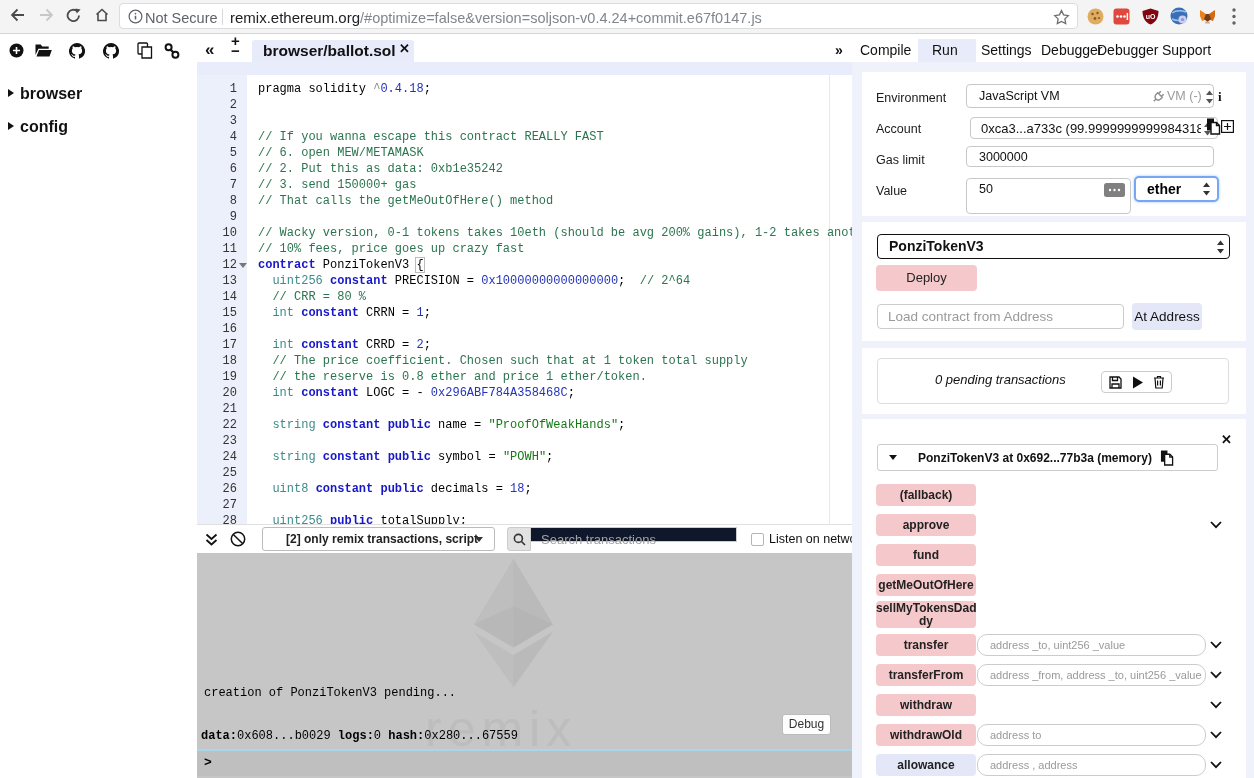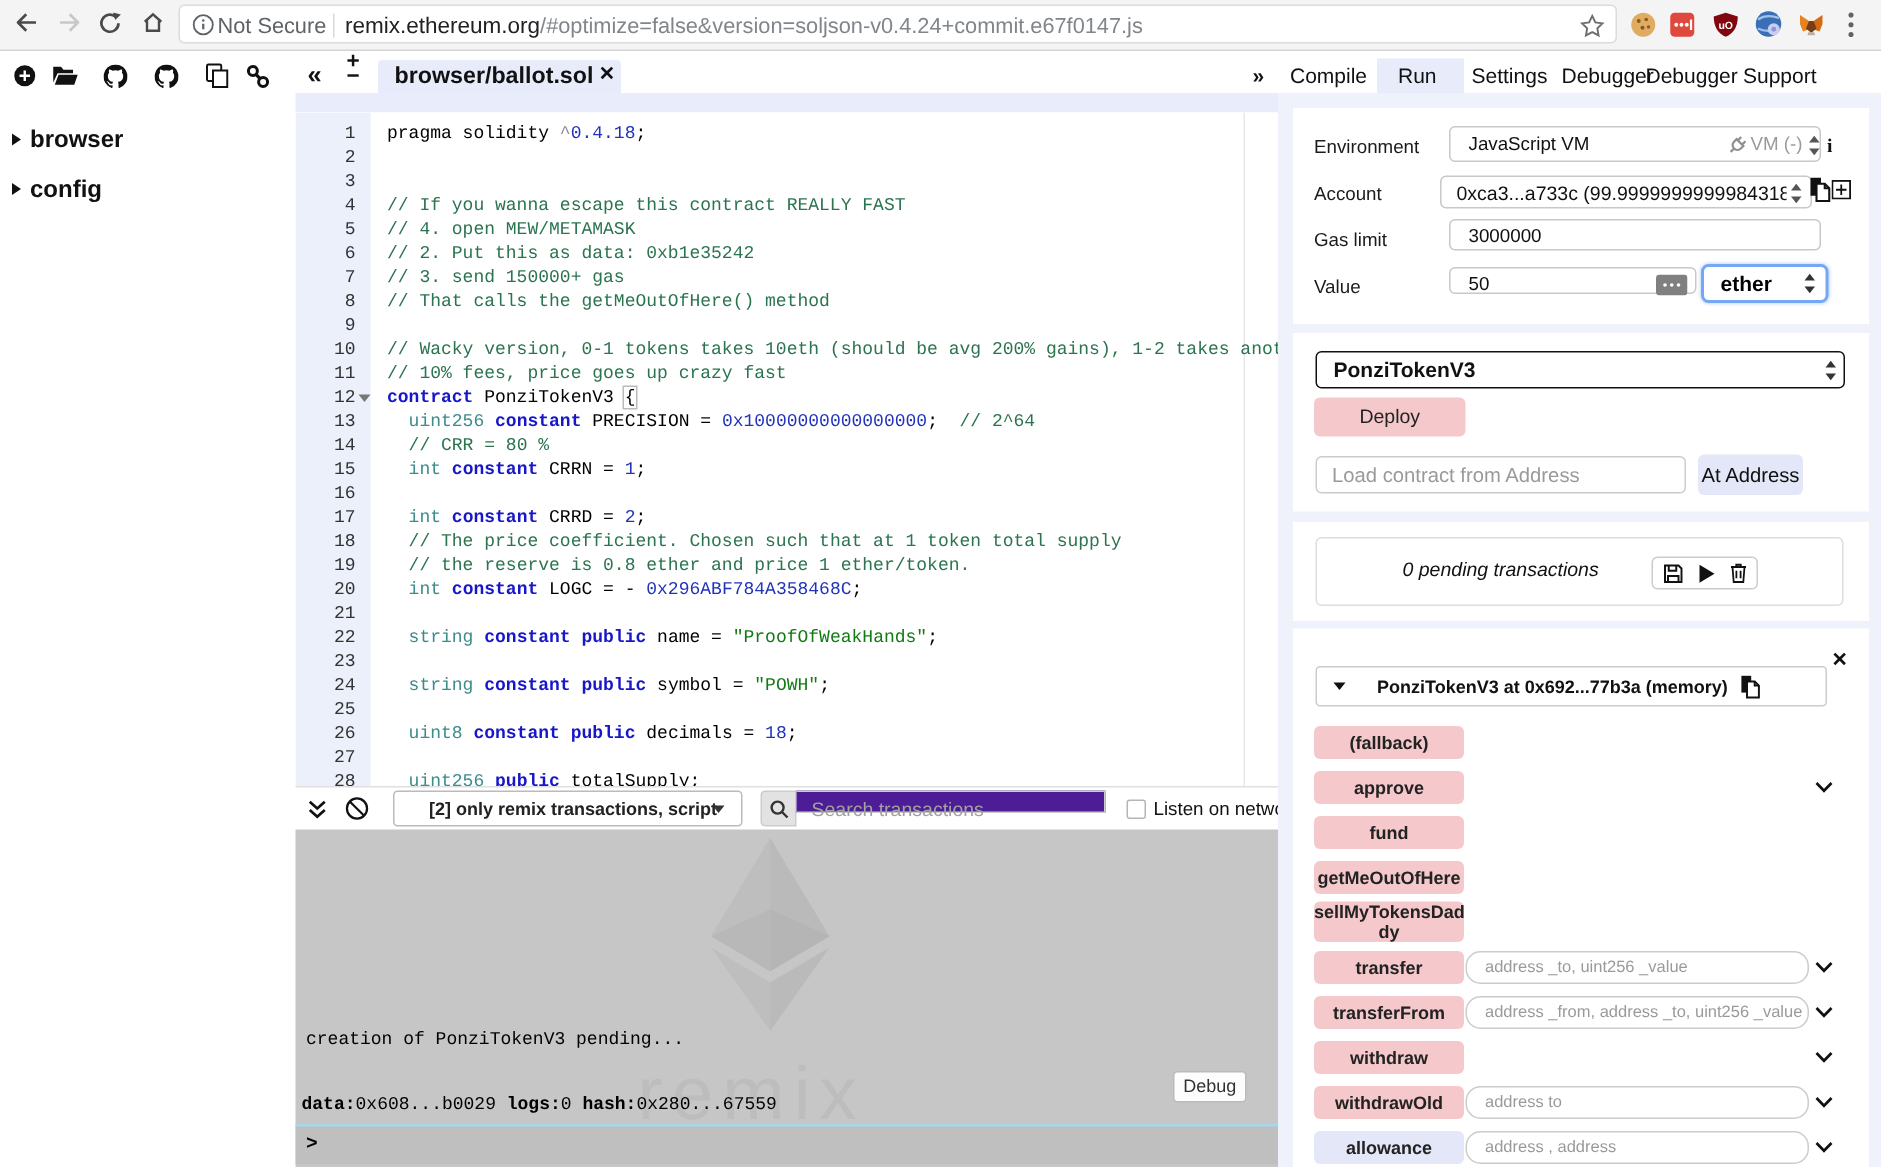--- a/index.html
+++ b/index.html
@@ -202,21 +202,21 @@
     <div class="ln" style="top:326px">21</div>
     <div class="ln" style="top:342px">22</div>
     <div class="ln" style="top:358px">23</div>
     <div class="ln" style="top:374px">24</div>
     <div class="ln" style="top:390px">25</div>
     <div class="ln" style="top:406px">26</div>
     <div class="ln" style="top:422px">27</div>
     <div class="ln" style="top:438px">28</div>
     <div class="cl" style="top:6px">pragma solidity <span style="color:#888">^</span><span class="n">0.4.18</span>;</div>
     <div class="cl" style="top:54px"><span class="c">// If you wanna escape this contract REALLY FAST</span></div>
-    <div class="cl" style="top:70px"><span class="c">// 4. open MEW/METAMASK</span></div>
+    <div class="cl" style="top:70px"><span class="c">// 6. open MEW/METAMASK</span></div>
     <div class="cl" style="top:86px"><span class="c">// 2. Put this as data: 0xb1e35242</span></div>
     <div class="cl" style="top:102px"><span class="c">// 3. send 150000+ gas</span></div>
     <div class="cl" style="top:118px"><span class="c">// That calls the getMeOutOfHere() method</span></div>
     <div class="cl" style="top:150px"><span class="c">// Wacky version, 0-1 tokens takes 10eth (should be avg 200% gains), 1-2 takes another 10eth</span></div>
     <div class="cl" style="top:166px"><span class="c">// 10% fees, price goes up crazy fast</span></div>
     <div class="cl" style="top:182px"><span class="k">contract</span> PonziTokenV3 <span style="border:1px solid #bbb;margin:-1px">{</span></div>
     <div class="cl" style="top:198px">  <span class="t">uint256</span> <span class="k">constant</span> PRECISION = <span class="n">0x10000000000000000</span>;  <span class="c">// 2^64</span></div>
     <div class="cl" style="top:214px">  <span class="c">// CRR = 80 %</span></div>
     <div class="cl" style="top:230px">  <span class="t">int</span> <span class="k">constant</span> CRRN = <span class="n">1</span>;</div>
     <div class="cl" style="top:262px">  <span class="t">int</span> <span class="k">constant</span> CRRD = <span class="n">2</span>;</div>
@@ -241,21 +241,21 @@
   <div class="abs" style="left:65px;top:2px;width:233px;height:24px;border:1px solid #bbb;border-radius:3px;background:#fff">
     <span class="abs" style="left:23px;top:4px;font-size:12px;font-weight:bold;color:#222;white-space:nowrap">[2] only remix transactions, script</span>
     <span class="abs" style="left:212px;top:5px;width:0;height:0;border-top:5px solid #333;border-left:4px solid transparent;border-right:4px solid transparent;margin-top:4px"></span>
   </div>
   <div class="abs" style="left:310px;top:2px;width:24px;height:24px;background:#e2e2e2;border:1px solid #ccc;border-radius:3px 0 0 3px">
     <svg class="abs" style="left:5px;top:5px" width="13" height="13" viewBox="0 0 13 13" fill="none" stroke="#333" stroke-width="1.6">
         <circle cx="5.4" cy="5.4" r="4"></circle>
         <path d="M8.5 8.5l3.5 3.5"></path>
       </svg>
   </div>
-  <div class="abs" style="left:334px;top:2px;width:206px;height:15px;background:#4c1d95;border:1px solid #ccc;border-left:none">
+  <div class="abs" style="left:334px;top:2px;width:206px;height:15px;background:#0f172a;border:1px solid #ccc;border-left:none">
     <span class="abs" style="left:10px;top:4px;font-size:13px;color:#a2a2a2;white-space:nowrap">Search transactions</span>
   </div>
   <div class="abs" style="left:554px;top:8px;width:13px;height:13px;background:#fff;border:1px solid #b5b5b5;border-radius:2px"></div>
   <div class="abs" style="left:572px;top:7px;font-size:12.5px;color:#111;white-space:nowrap">Listen on network</div>
 </div>
 
 <div id="terminal">
   <svg class="abs" style="left:277px;top:5px" width="79" height="130" viewBox="0 0 256 417">
     <polygon fill="#bababa" points="127.9,0 125.2,9.5 125.2,285.2 127.9,287.9 255.9,212.3"></polygon>
     <polygon fill="#bebebe" points="127.9,0 0,212.3 127.9,287.9 127.9,154.2"></polygon>
@@ -285,42 +285,42 @@
           </g>
         </svg>
       <span class="abs" style="left:200px;top:4px;color:#9a9a9a">VM (-)</span>
       <svg class="abs" style="left:238px;top:5px" width="9" height="14" viewBox="0 0 9 14">
           <path d="M4.5 0.5L8 5H1z" fill="#555"></path>
           <path d="M4.5 13.5L1 9h7z" fill="#555"></path>
         </svg>
     </div>
     <div class="abs" style="left:356px;top:17px;font-size:13px;font-weight:bold;color:#111;font-family:'Liberation Serif',serif">i</div>
     <div class="flabel" style="left:14px;top:50px">Account</div>
-    <div class="sel" style="left:98px;top:45px;width:248px;height:22px;overflow:hidden">
+    <div class="sel" style="left:108px;top:45px;width:248px;height:22px;overflow:hidden">
       <span class="abs" style="left:10px;top:3px;white-space:nowrap;width:220px;overflow:hidden;font-size:13px">0xca3...a733c (99.9999999999984318</span>
       <svg class="abs" style="left:232px;top:4px;background:#fff" width="9" height="14" viewBox="0 0 9 14">
           <path d="M4.5 0.5L8 5H1z" fill="#555"></path>
           <path d="M4.5 13.5L1 9h7z" fill="#555"></path>
         </svg>
     </div>
     <svg class="abs" style="left:344px;top:46px" width="15" height="17" viewBox="0 0 15 17">
         <path d="M1 0.5h7v12H1z" fill="#111"></path>
         <path d="M5 4.5h5.5l3 3v8.5H5z" fill="#fff" stroke="#111" stroke-width="1.4"></path>
         <path d="M10.5 4.5v3h3" fill="none" stroke="#111" stroke-width="1.4"></path>
       </svg>
     <svg class="abs" style="left:359px;top:48px" width="13" height="13" viewBox="0 0 13 13" fill="none" stroke="#111" stroke-width="1.2">
         <rect x="0.6" y="0.6" width="11.8" height="11.8"></rect>
         <path d="M6.5 3v7M3 6.5h7"></path>
       </svg>
     <div class="flabel" style="left:14px;top:81px">Gas limit</div>
     <div class="sel" style="left:104px;top:74px;width:248px;height:21px">
         <span class="abs" style="left:12px;top:3px">3000000</span>
       </div>
     <div class="flabel" style="left:14px;top:112px">Value</div>
-    <div class="sel" style="left:104px;top:106px;width:165px;height:18px;border-radius:4px">
+    <div class="sel" style="left:104px;top:106px;width:165px;height:36px;border-radius:4px">
         <span class="abs" style="left:12px;top:3px">50</span>
       <svg class="abs" style="left:137px;top:4px" width="21" height="14" viewBox="0 0 21 14">
           <rect width="21" height="14" rx="2.5" fill="#808080"></rect>
           <circle cx="6" cy="7" r="1.2" fill="#fff"></circle>
           <circle cx="10.5" cy="7" r="1.2" fill="#fff"></circle>
           <circle cx="15" cy="7" r="1.2" fill="#fff"></circle>
           <rect x="14" y="10" width="4" height="1.6" fill="#fff" opacity="0"></rect>
         </svg>
     </div>
     <div class="abs" style="left:272px;top:104px;width:85px;height:26px;background:#fff;border:2px solid #76a7f5;border-radius:5px;box-shadow:0 0 3px #a7c6f8">

